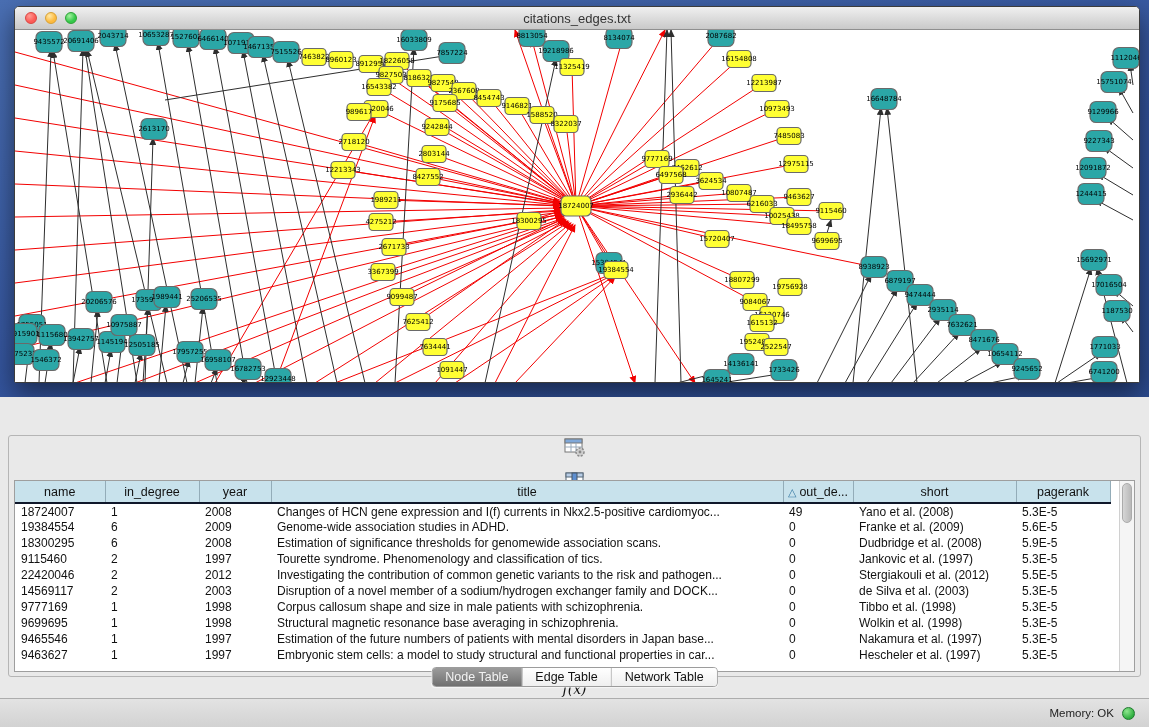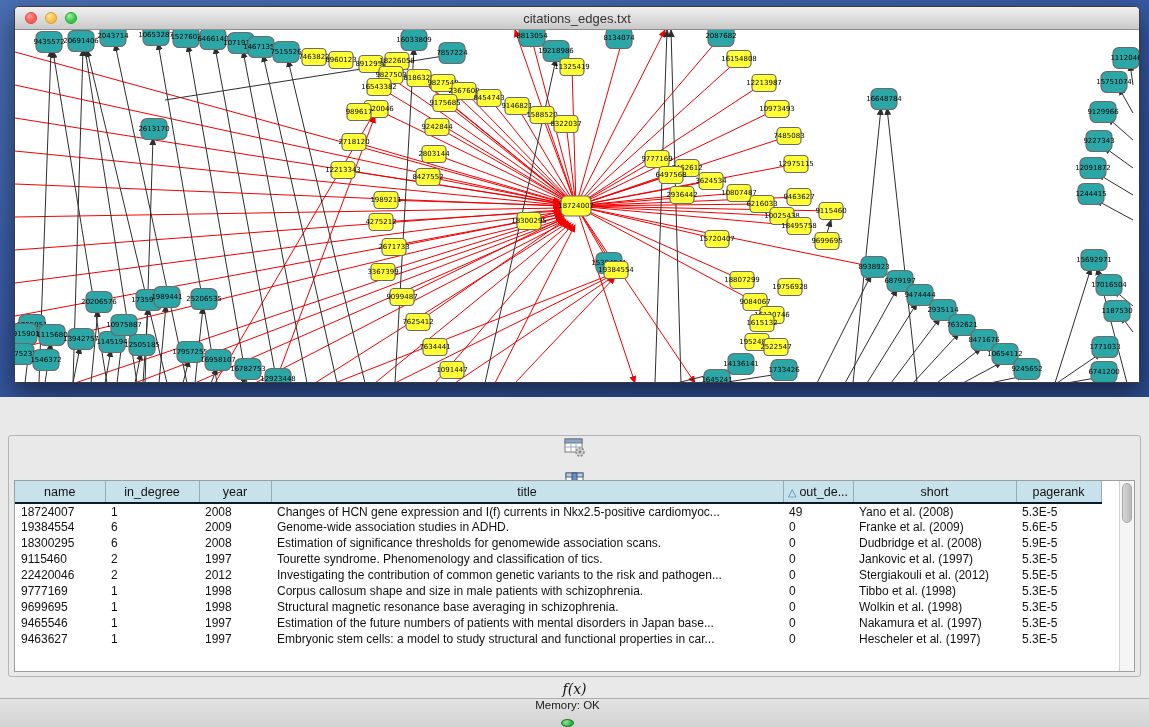--- a/index.html
+++ b/index.html
@@ -62,21 +62,21 @@
     display:flex; border:1px solid #9c9c9c; border-radius:4px; overflow:hidden;
     background:#fff; box-shadow:0 1px 1px rgba(255,255,255,.6); z-index:3; }
   .seg { font-size:12.5px; padding:2px 13px 0; color:#111; background:linear-gradient(#ffffff,#efefef);
     border-left:1px solid #bdbdbd; white-space:nowrap; }
   .seg:first-child { border-left:none; }
   .seg.active { background:linear-gradient(#9c9c9c,#707070); color:#f2f2f2; }
 
   .status-bar { position:absolute; left:0; right:0; top:301px; height:29px;
     background:linear-gradient(#e3e3e3,#d2d2d2); border-top:1px solid #adadad;
     display:flex; align-items:center; justify-content:flex-end; gap:8px; padding-right:14px;
-    font-size:11.5px; color:#222;flex-direction:column; }
+    font-size:11.5px; color:#222; }
   .mem-dot { width:13px; height:13px; border-radius:50%; border:1px solid #1e7a2e;
     background:radial-gradient(circle at 35% 30%, #8fe78f,#2fae3f 70%); }
 
   
   .tb-btn svg { display:block; }
 </style>
 </head>
 <body>
 
 <div class="screen">
@@ -776,21 +776,21 @@
         <div class="table-scroll">
           <table class="grid" id="attr-table">
             <thead>
                 <tr id="attr-head">
                   <th style="width: 90px;">name</th>
                   <th style="width: 94px;">in_degree</th>
                   <th style="width: 72px;">year</th>
                   <th style="width: 512px;">title</th>
                   <th style="width: 70px;"><span class="sort-tri">△</span>out_de...</th>
                   <th style="width: 163px;">short</th>
-                  <th style="width: 85px;">pagerank</th>
+                  <th style="width: 94px;">pagerank</th>
                 </tr>
               </thead>
             <tbody id="attr-body">
                 <tr>
                   <td>18724007</td>
                   <td>1</td>
                   <td>2008</td>
                   <td>Changes of HCN gene expression and I(f) currents in Nkx2.5-positive cardiomyoc...</td>
                   <td>49</td>
                   <td>Yano et al. (2008)</td>
@@ -826,20 +826,29 @@
                 <tr>
                   <td>22420046</td>
                   <td>2</td>
                   <td>2012</td>
                   <td>Investigating the contribution of common genetic variants to the risk and pathogen...</td>
                   <td>0</td>
                   <td>Stergiakouli et al. (2012)</td>
                   <td>5.5E-5</td>
                 </tr>
                 <tr>
+                  <td>14569117</td>
+                  <td>2</td>
+                  <td>2003</td>
+                  <td>Disruption of a novel member of a sodium/hydrogen exchanger family and DOCK...</td>
+                  <td>0</td>
+                  <td>de Silva et al. (2003)</td>
+                  <td>5.3E-5</td>
+                </tr>
+                <tr>
                   <td>9777169</td>
                   <td>1</td>
                   <td>1998</td>
                   <td>Corpus callosum shape and size in male patients with schizophrenia.</td>
                   <td>0</td>
                   <td>Tibbo et al. (1998)</td>
                   <td>5.3E-5</td>
                 </tr>
                 <tr>
                   <td>9699695</td>
@@ -870,19 +879,24 @@
                 </tr>
               </tbody>
           </table>
         </div>
         <div class="vscroll">
           <div class="thumb"></div>
         </div>
       </div>
     </div>
 
+    <div class="seg-control" id="tabs">
+        <span class="seg active">Node Table</span>
+        <span class="seg">Edge Table</span>
+        <span class="seg">Network Table</span>
+      </div>
 
     <div class="status-bar">
       <span>Memory: OK</span>
       <span class="mem-dot"></span>
     </div>
   </div>
 </div>
 
 </body></html>

